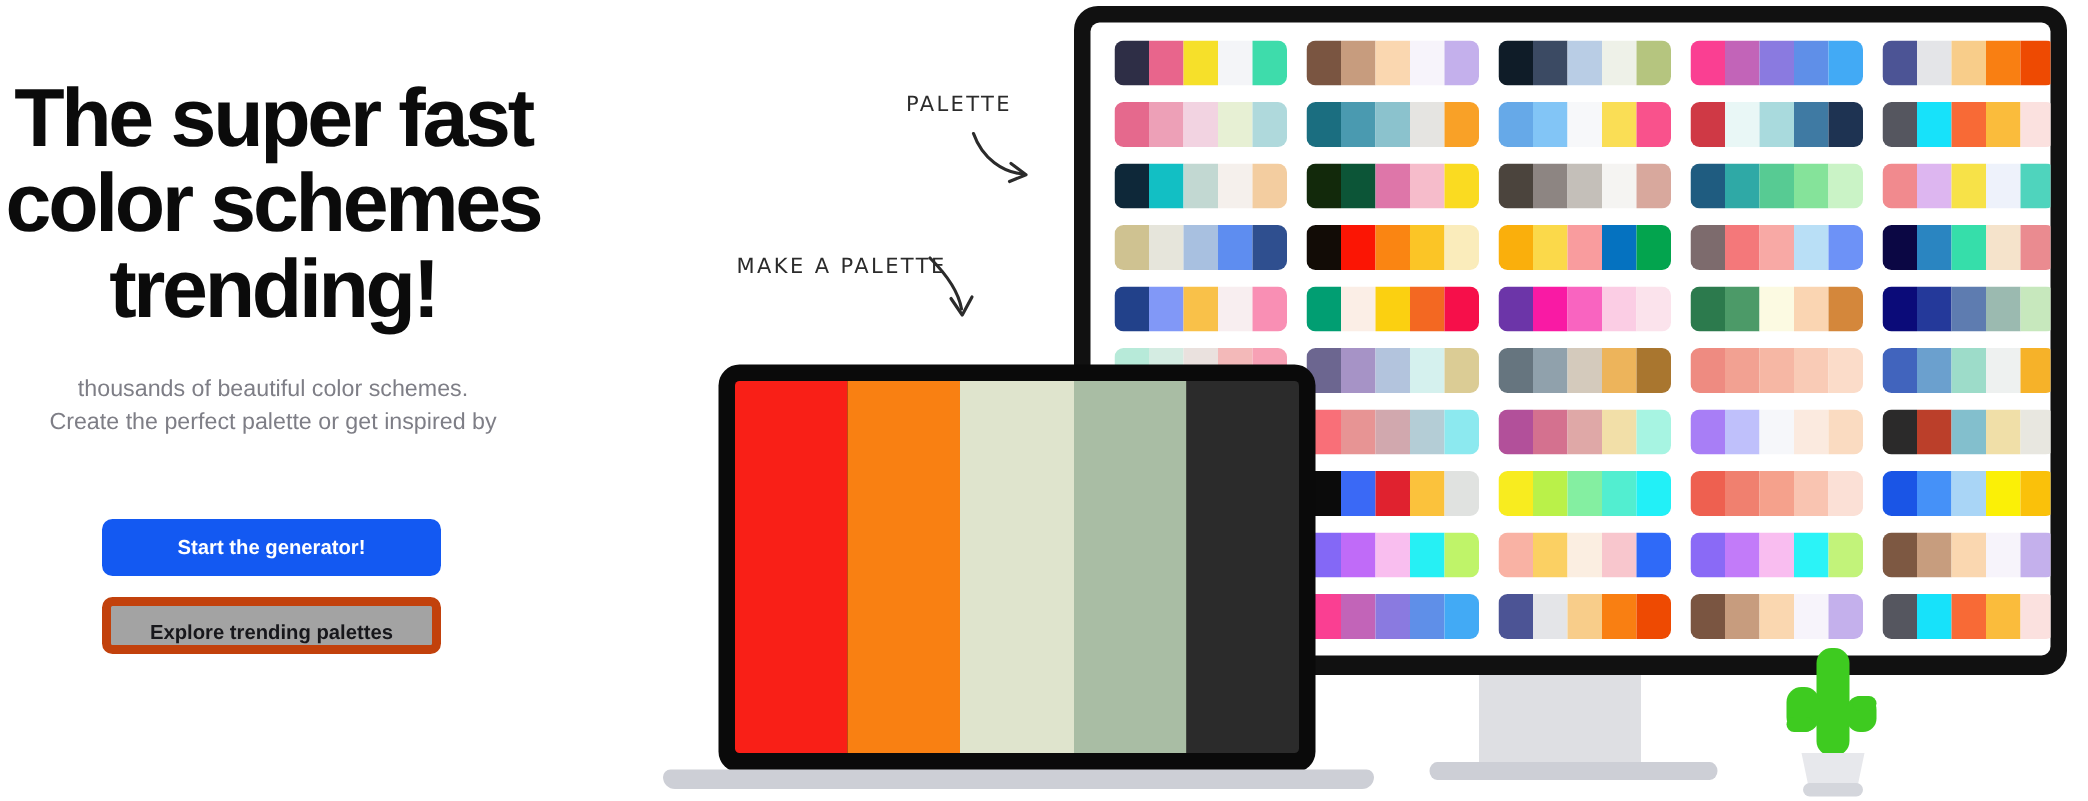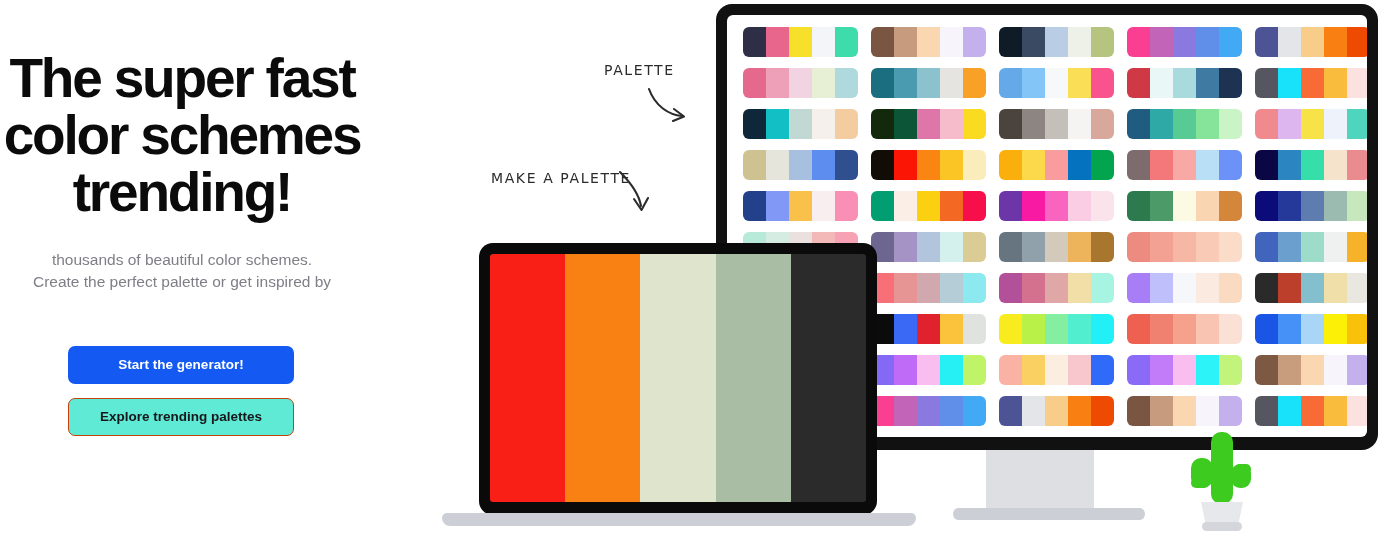--- a/index.html
+++ b/index.html
@@ -38,22 +38,22 @@
   .btn-wrap { position: absolute; left: 68px; top: 326px; width: 226px; margin-top: 20px; }
   .btn {
     display: block; width: 226px; height: 38px;
     border-radius: 7px;
     font-size: 13.5px; font-weight: 700;
     line-height: 38px; text-align: center;
     cursor: pointer; user-select: none;
   }
   .btn-primary { background: #1359f2; color: #ffffff; border: none; }
   .btn-secondary {
-    background: #5eead4; color: #17171b;
-    border: 1px solid #c2410c;
+    background: #a3a3a3; color: #17171b;
+    border: 6px solid #c2410c;
     margin-top: 14px;
     line-height: 36px;
   }
 
   
   .annot {
     position: absolute;
     font-family: "DejaVu Sans", sans-serif;
     font-size: 14px;
     letter-spacing: 1.6px;

